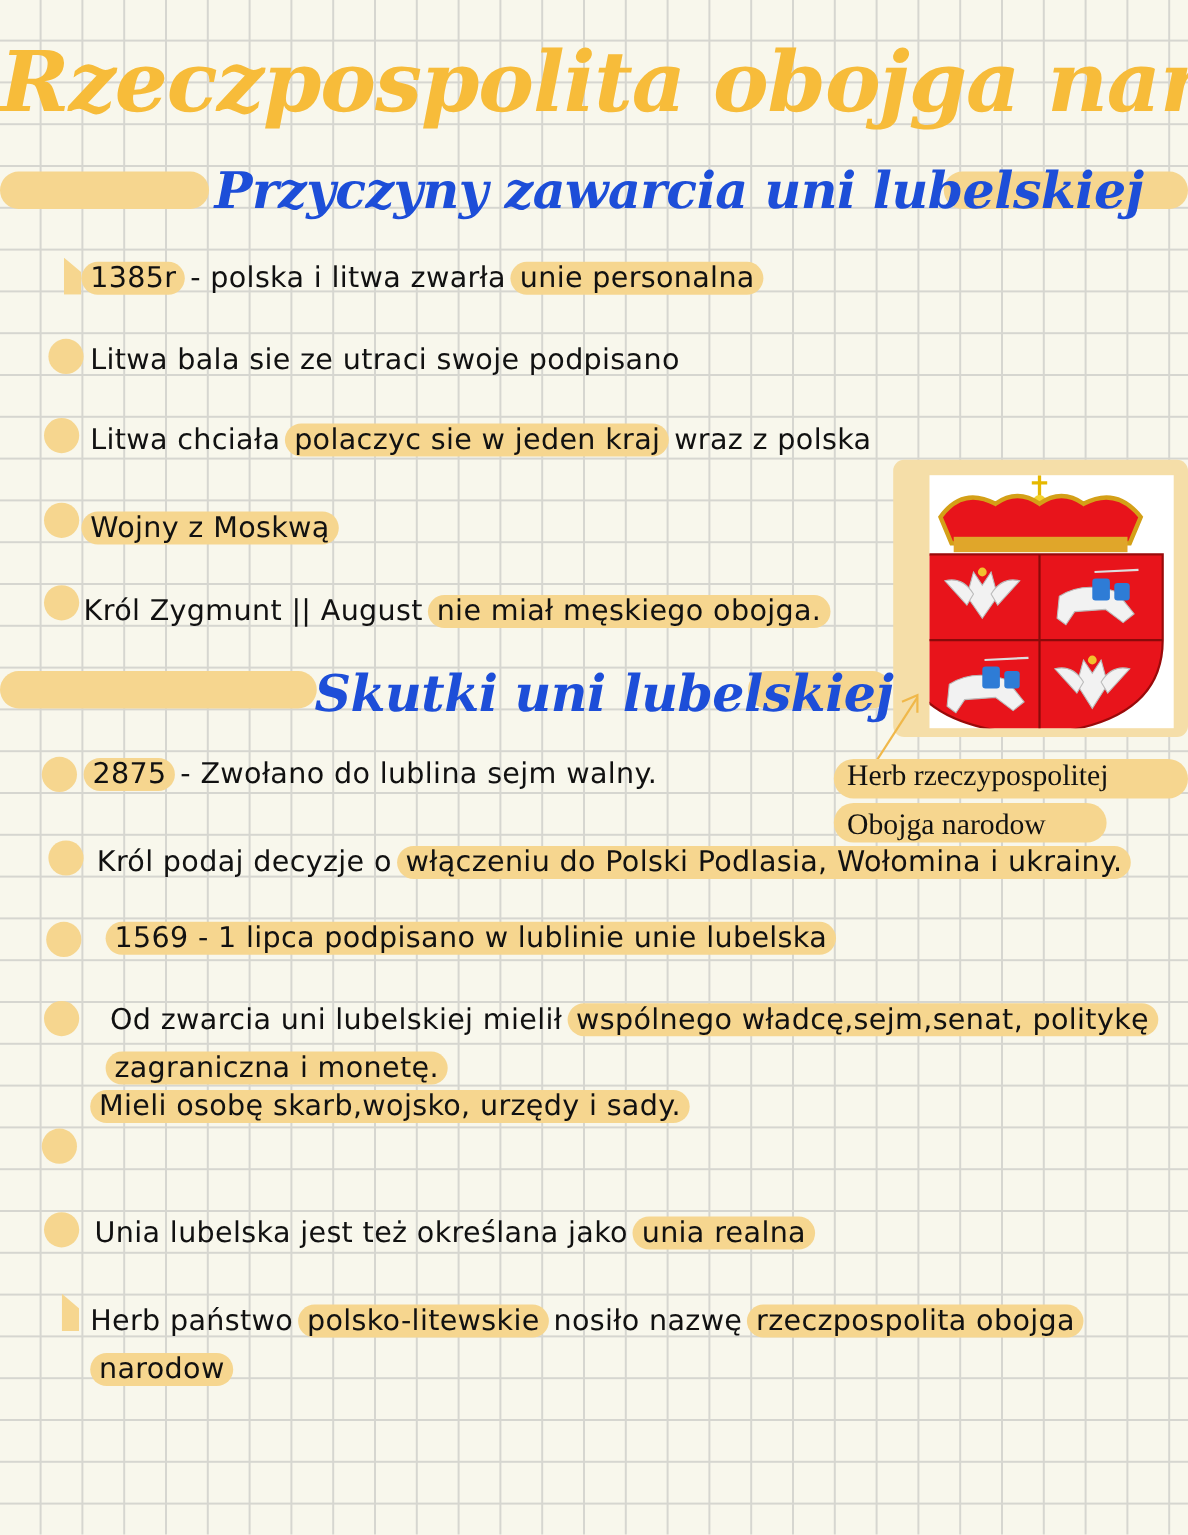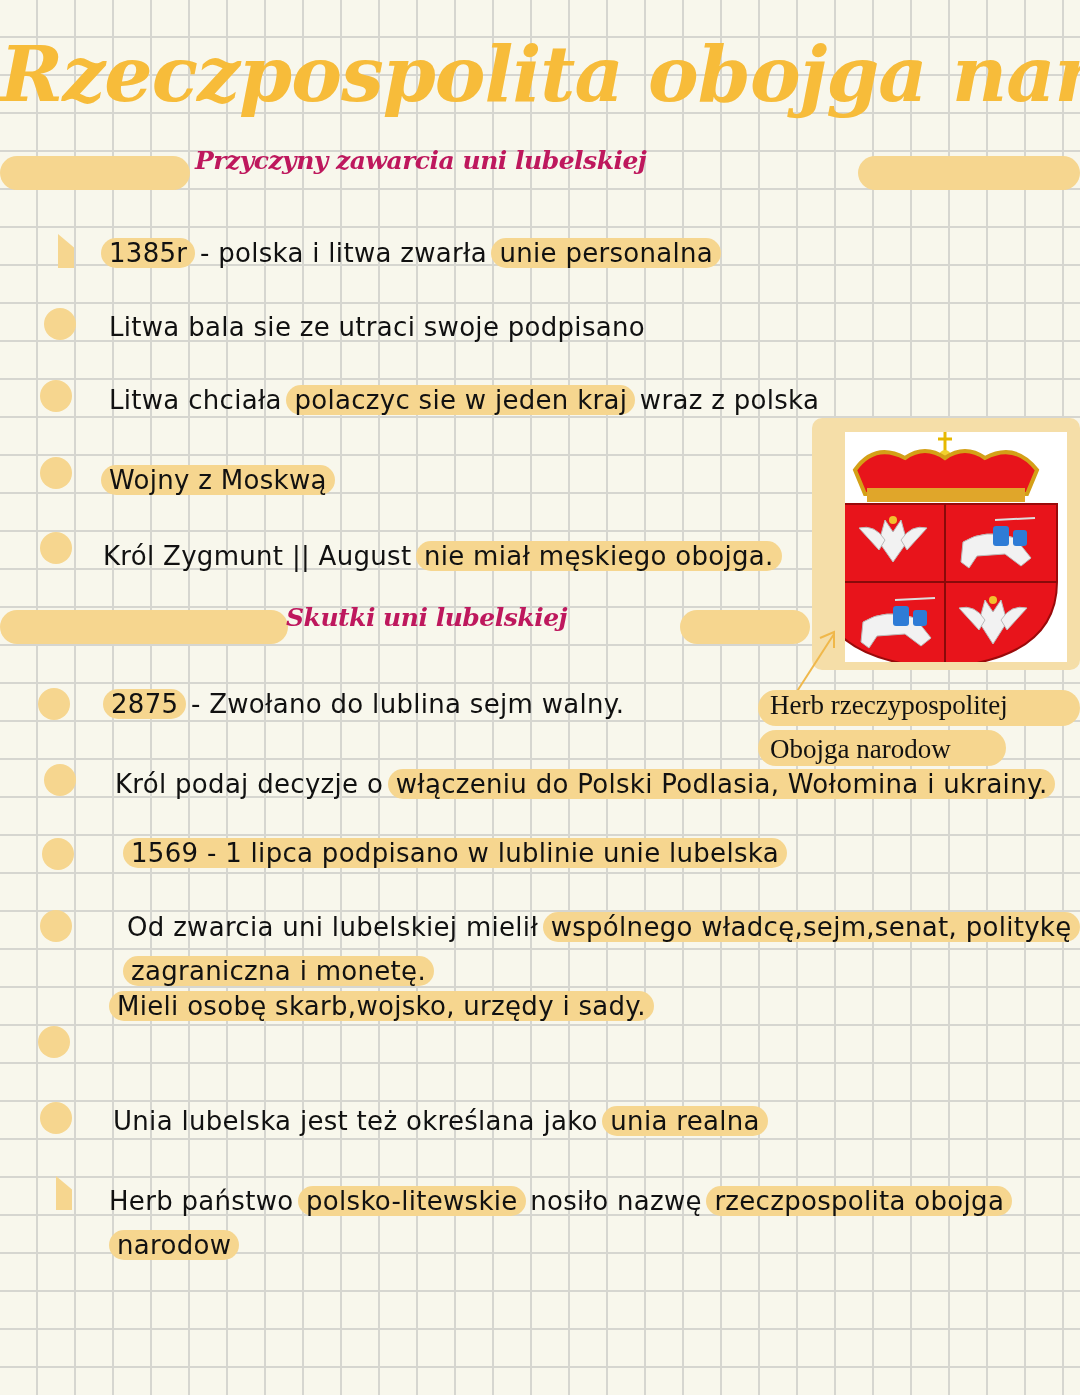--- a/index.html
+++ b/index.html
@@ -31,41 +31,40 @@
     }
     .band {
       background: #F6D68F;
       border-radius: 18px;
       height: 34px;
     }
     .heading {
       font-family: "DejaVu Serif", "Liberation Serif", serif;
       font-style: italic;
       font-weight: bold;
-      font-size: 25px;
-      color: #be185d;
+      font-size: 46px;
+      color: #1d4ed8;
       white-space: nowrap;
       letter-spacing: -0.5px;
     }
     .dot {
       width: 32px; height: 32px;
       border-radius: 50%;
       background: #F6D68F;
     }
     .flag {
       width: 16px; height: 34px;
       background: #F6D68F;
       clip-path: polygon(0 0, 100% 40%, 100% 100%, 0 100%);
     }
     .line {
       font-size: 26px;
       line-height: 36px;
       white-space: nowrap;
       letter-spacing: 0.3px;
-      margin-left: 27px;
     }
     .hl {
       background: #F6D68F;
       border-radius: 16px;
       padding: 0 8px;
       margin: 0 -4px;
     }
     .arms-frame {
       left: 812px; top: 418px; width: 268px; height: 252px;
       background: #F5DEA8;

